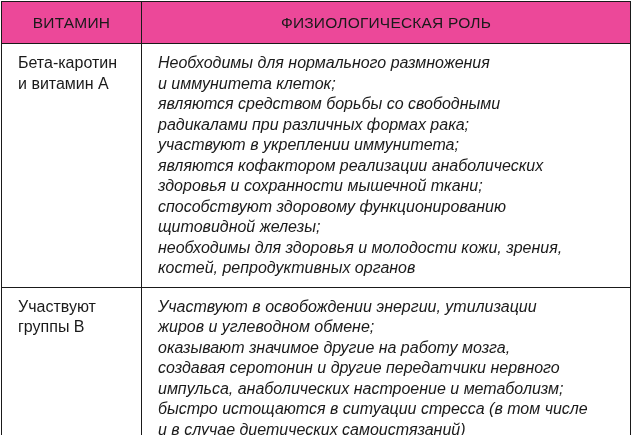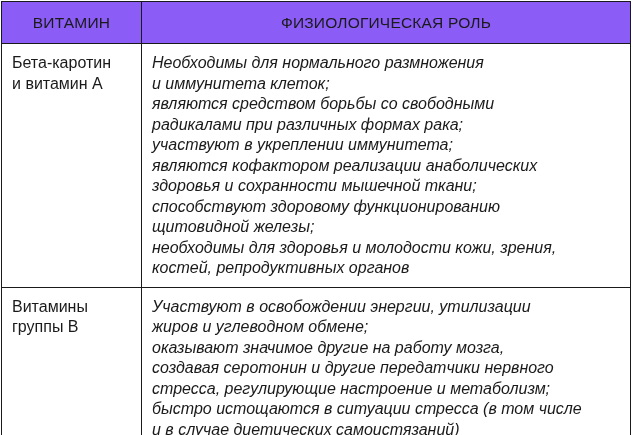--- a/index.html
+++ b/index.html
@@ -1,23 +1,23 @@
 <!DOCTYPE html>
 <html><head>
 <meta charset="utf-8">
 <style>
   html, body { margin:0; padding:0; background:#ffffff; }
   body { width:633px; height:435px; overflow:hidden; font-family:"Liberation Sans", sans-serif; color:#1a1a1a; }
   table { position:absolute; left:1px; top:1px; width:630px; border-collapse:collapse; table-layout:fixed; }
   td, th { border:1.5px solid #1a1a1a; vertical-align:top; font-weight:normal; }
-  th { background:#8b5cf6; height:39px; font-size:15.5px; text-align:center; vertical-align:middle; letter-spacing:0.2px; }
+  th { background:#ec4899; height:39px; font-size:15.5px; text-align:center; vertical-align:middle; letter-spacing:0.2px; }
   td { font-size:16px; line-height:20.5px; }
   td.vit { padding:9px 8px 8px 10px; }
   td.role { padding:9px 8px 8px 10px;font-style:italic; }
-  .line { display:block; white-space:nowrap; }
+  .line { display:block; white-space:nowrap;margin-left:6px; }
 </style>
 </head>
 <body>
 
 <table>
   <colgroup>
       <col style="width:140px">
       <col>
     </colgroup>
   <thead>
@@ -41,27 +41,27 @@
         <span class="line">являются кофактором реализации анаболических</span>
         <span class="line">здоровья и сохранности мышечной ткани;</span>
         <span class="line">способствуют здоровому функционированию</span>
         <span class="line">щитовидной железы;</span>
         <span class="line">необходимы для здоровья и молодости кожи, зрения,</span>
         <span class="line">костей, репродуктивных органов</span>
       </td>
     </tr>
     <tr style="height:153px">
       <td class="vit">
-        <span class="line">Витамины</span>
+        <span class="line">Участвуют</span>
         <span class="line">группы В</span>
       </td>
       <td class="role">
         <span class="line">Участвуют в освобождении энергии, утилизации</span>
         <span class="line">жиров и углеводном обмене;</span>
         <span class="line">оказывают значимое другие на работу мозга,</span>
         <span class="line">создавая серотонин и другие передатчики нервного</span>
-        <span class="line">стресса, регулирующие настроение и метаболизм;</span>
+        <span class="line">импульса, анаболических настроение и метаболизм;</span>
         <span class="line">быстро истощаются в ситуации стресса (в том числе</span>
         <span class="line">и в случае диетических самоистязаний)</span>
       </td>
     </tr>
   </tbody>
 </table>
 
 </body></html>

